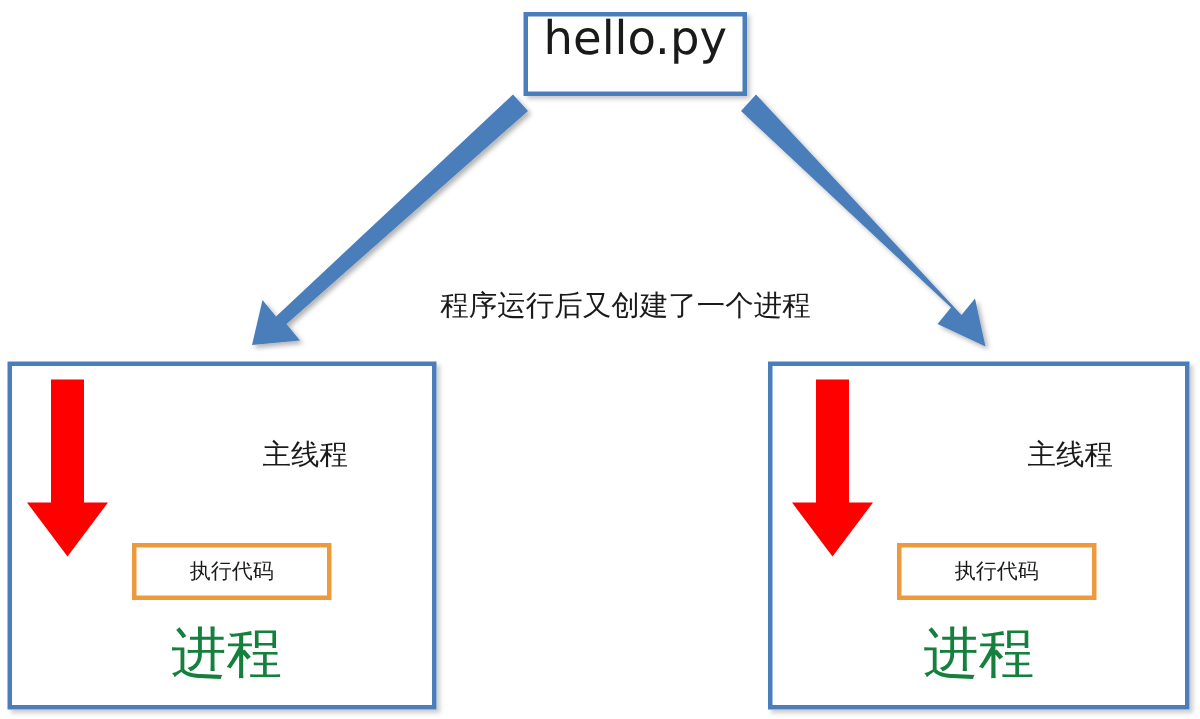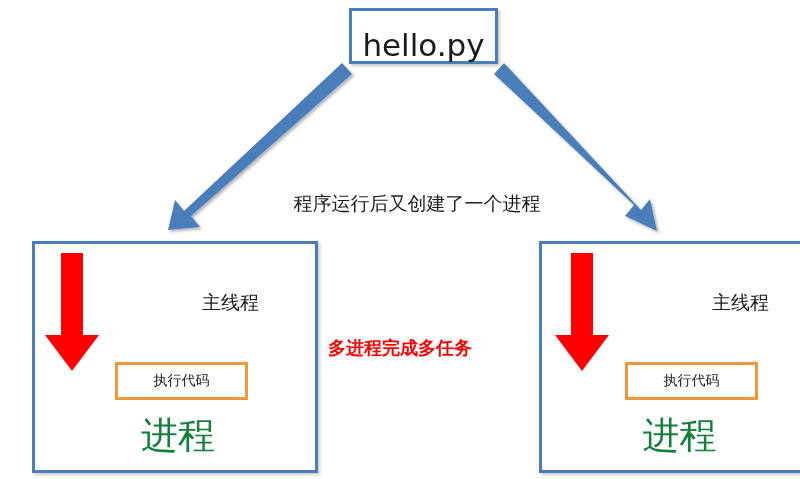--- a/index.html
+++ b/index.html
@@ -23,21 +23,21 @@
     position: absolute;
     left: 349px;
     top: 8px;
     width: 149px;
     height: 56px;
     background: #ffffff;
     border: 3px solid #4A7EBB;
     box-sizing: border-box;
     box-shadow: 2px 2px 3px rgba(0,0,0,0.22);
     display: flex;
-    align-items: flex-end;
+    align-items: flex-start;
     justify-content: center;
   }
   .hello-label {
     font-family: "DejaVu Sans", "Liberation Sans", sans-serif;
     font-size: 31px;
     color: #1a1a1a;
     line-height: 1;
     letter-spacing: 0px;
   }
   
@@ -73,21 +73,20 @@
     color: #FF0000;
     white-space: nowrap;
   }
   
   .process-box {
     position: absolute;
     background: #ffffff;
     border: 3px solid #4A7EBB;
     box-sizing: border-box;
     box-shadow: 2px 2px 3px rgba(0,0,0,0.20);
-    margin-left: 27px;
   }
   .process-box.left  { left: 5px;   top: 241px; width: 286px; height: 232px; }
   .process-box.right { left: 512px; top: 241px; width: 281px; height: 232px; }
 
   .thread-label {
     position: absolute;
     font-family: "DejaVu Sans", "Liberation Sans", sans-serif;
     font-size: 19px;
     color: #1a1a1a;
     white-space: nowrap;
@@ -140,21 +139,20 @@
       <polygon points="342,63 352,74 191,216 200,227 168,230 175,200 184,211" fill="#4A7EBB"></polygon>
     </g>
 
     <g filter="url(#softshadow)">
       <polygon points="504,63 494,74 634,205 625,216 657,231 650,199 641,210" fill="#4A7EBB"></polygon>
     </g>
   </svg>
 
   <div class="caption">程序运行后又创建了一个进程</div>
 
-  <div class="center-note">多进程完成多任务</div>
 
   <div class="process-box left">
     <svg class="red-arrow-svg" style="left: 2px; top: 6px; width: 70px; height: 125px;" viewBox="0 0 70 125" xmlns="http://www.w3.org/2000/svg">
       <polygon points="24,3 46,3 46,85 62,85 35,121 8,85 24,85" fill="#FF0000"></polygon>
     </svg>
 
     <div class="thread-label" style="left: 167px; top: 46px;">主线程</div>
 
     <div class="code-box" style="left: 80px; top: 118px; width: 133px; height: 38px;">
       <span class="code-label">执行代码</span>

